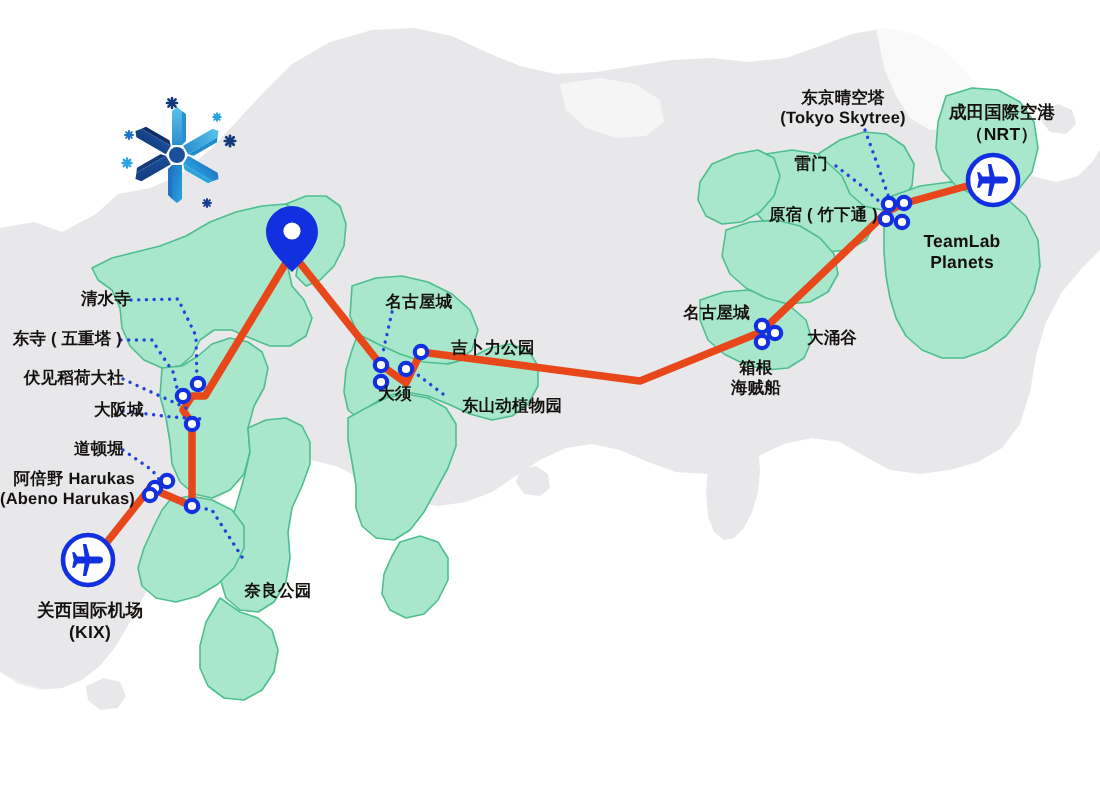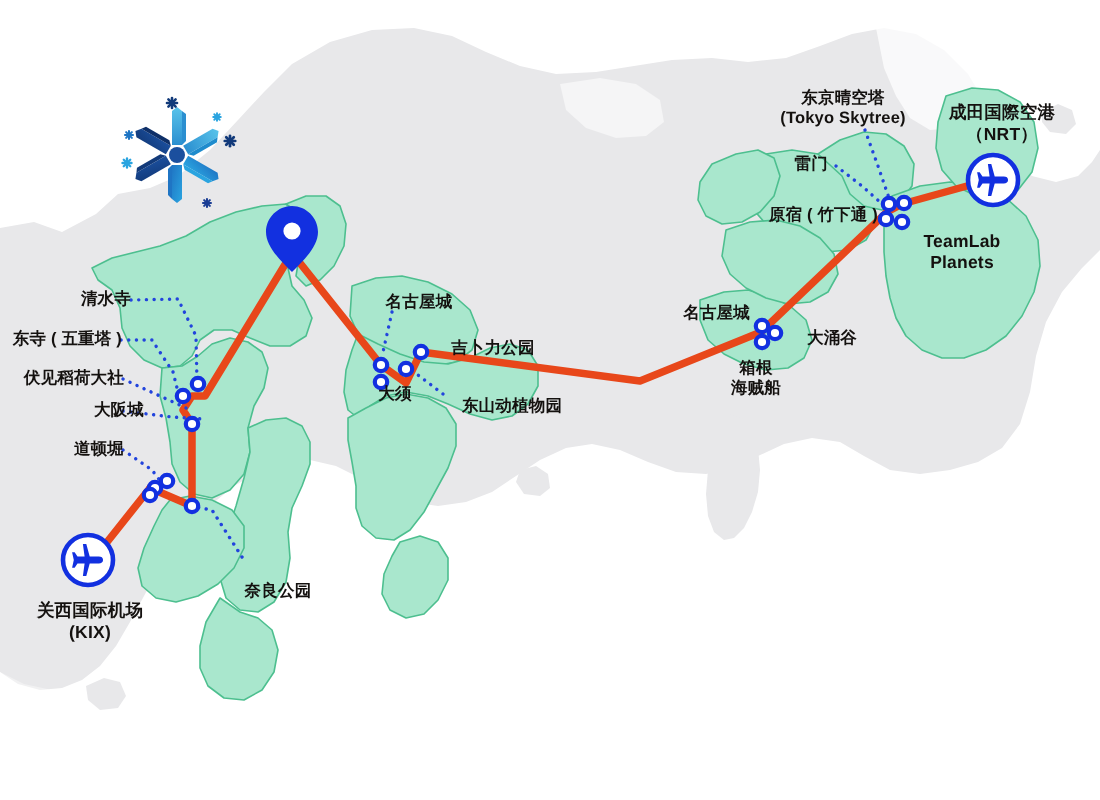--- a/index.html
+++ b/index.html
@@ -308,20 +308,22 @@
 <div class="label r" style="left:0px;top:289px;width:131px;">清水寺</div>
 
 <div class="label r" style="left:0px;top:329px;width:122px;">东寺 ( 五重塔 )</div>
 
 <div class="label r" style="left:0px;top:368px;width:124px;">伏见稻荷大社</div>
 
 <div class="label r" style="left:0px;top:400px;width:144px;">大阪城</div>
 
 <div class="label r" style="left:0px;top:439px;width:124px;">道顿堀</div>
 
+<div class="label r" style="left:0px;top:469px;width:135px;">阿倍野 Harukas
+(Abeno Harukas)</div>
 
 <div class="label c big" style="left:30px;top:600px;width:120px;">关西国际机场</div>
 <div class="label c big" style="left:30px;top:622px;width:120px;text-align:center;">(KIX)</div>
 
 <div class="label l" style="left:218px;top:561px;width:120px;margin-top:20px;">奈良公园</div>
 
 <div class="label l" style="left:364px;top:292px;width:110px;">名古屋城</div>
 
 <div class="label l" style="left:360px;top:384px;width:70px;">大须</div>
 

